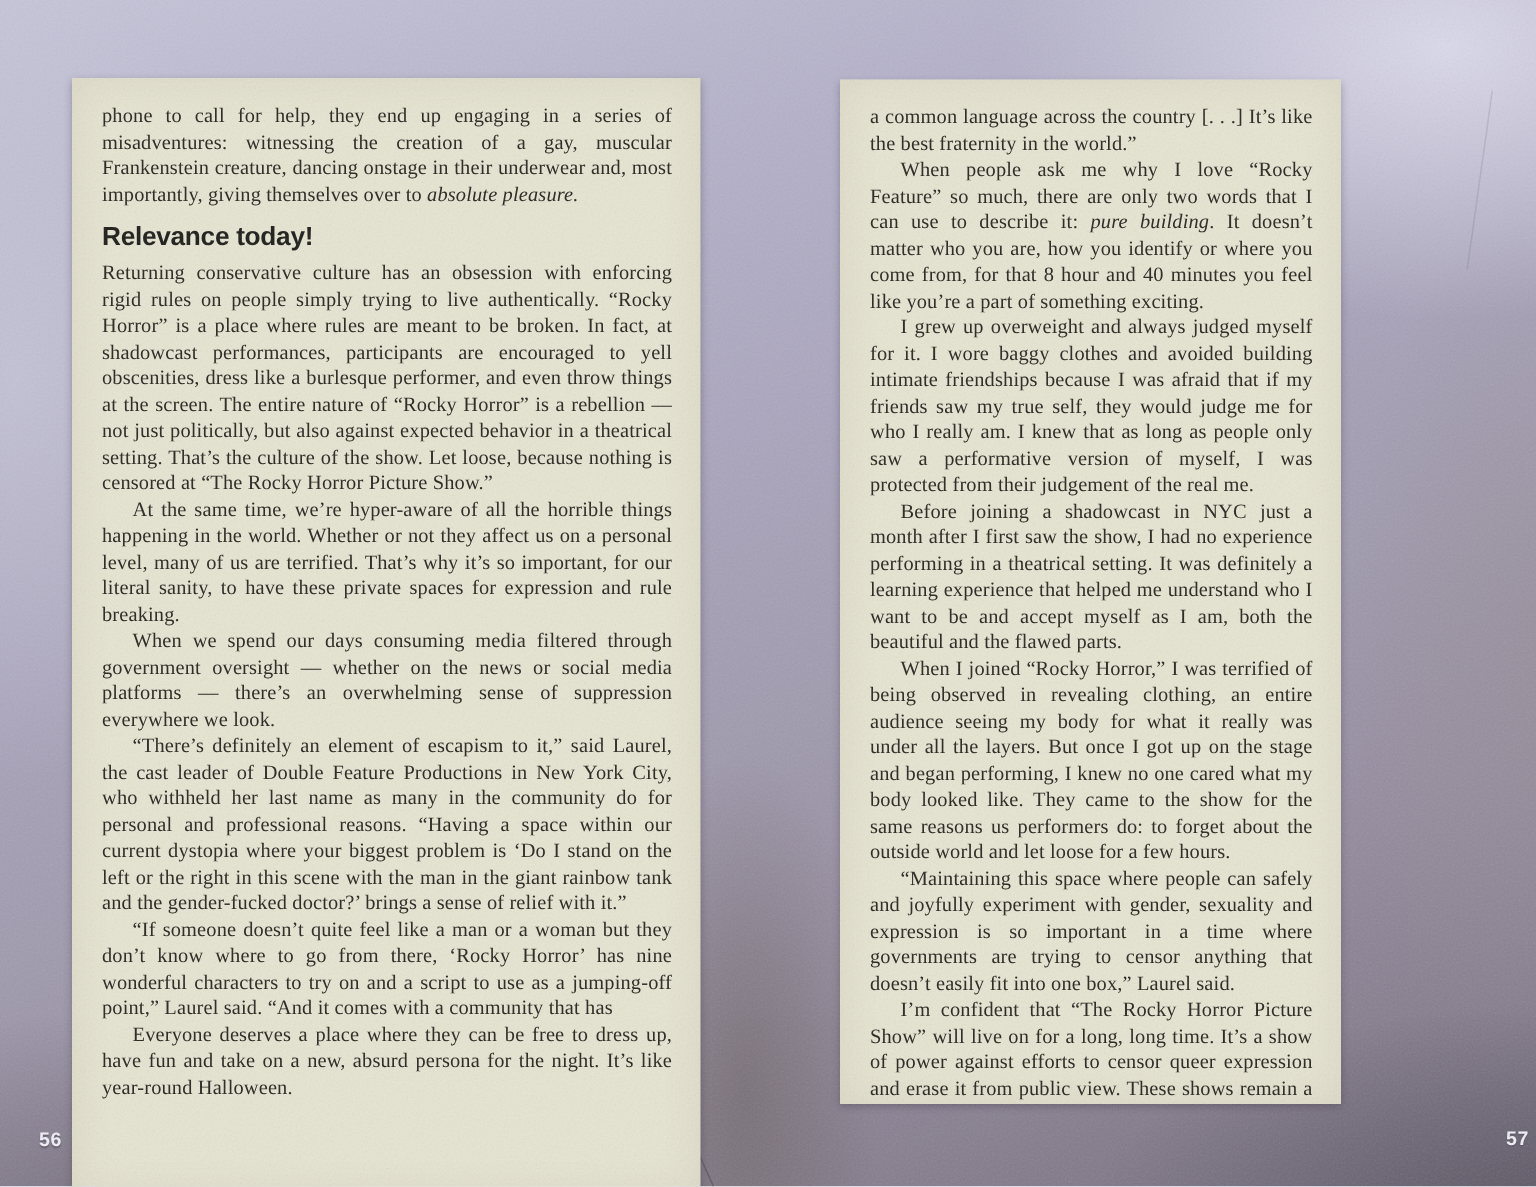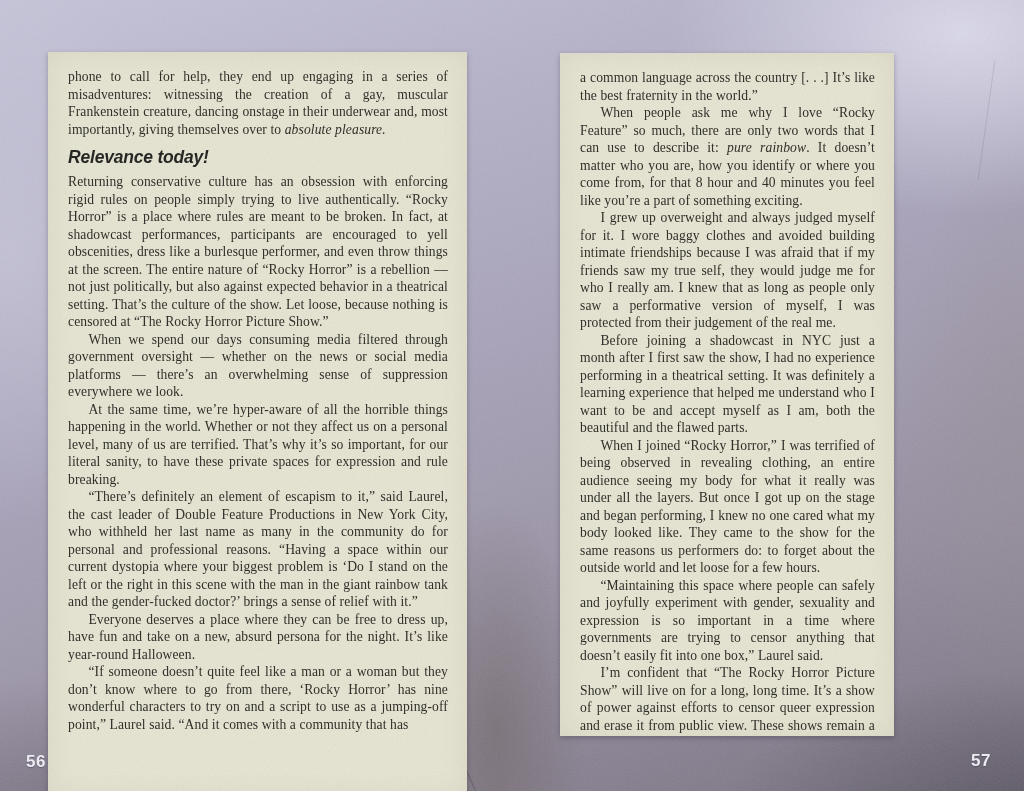--- a/index.html
+++ b/index.html
@@ -38,37 +38,36 @@
     font-size:13.6px;
     line-height:17.5px;
     text-align:justify;
     letter-spacing:.1px;
   }
   .para.indent{text-indent:1.5em;}
   .para em{font-style:italic;}
   .heading{
     margin:9px 0 5px 0;
     font-family:"Liberation Sans", sans-serif;
-    font-style:italic;
     font-weight:bold;
     font-size:17.5px;
     letter-spacing:-.2px;
     color:#1b1b18;
   }
   .page-number{
     position:absolute;
     font-family:"Liberation Sans", sans-serif;
     font-weight:bold;
-    font-size:17px;
+    font-size:13px;
     color:#f0eff6;
     text-shadow:0 1px 1px rgba(50,45,60,.45);
     letter-spacing:.5px;
   }
   .page-number-left{left:26px;top:752px;}
-  .page-number-right{left:971px;top:751px;}
+  .page-number-right{left:1004px;top:751px;}
   .end-mark{
     display:inline-block;
     width:16px;height:12px;
     background:#f9f9f6;
     box-shadow:inset 0 0 0 1px #c9c8c0;
     vertical-align:-2px;
     margin-left:4px;
     position:relative;
   }
   .end-mark::before{
@@ -91,32 +90,32 @@
   <div class="bg-layer bg-spot-rightmid"></div>
   <div class="crack crack-1"></div>
   <div class="crack crack-2"></div>
   <div class="crack crack-3"></div>
 
   <div class="page page-left">
     <div class="page-inner">
         <p class="para"><span>phone to call for help, they end up engaging in a series of misadventures: witnessing the creation of a gay, muscular Frankenstein creature, dancing onstage in their underwear and, most importantly, giving themselves over to </span><em>absolute pleasure.</em></p>
         <h2 class="heading">Relevance today!</h2>
         <p class="para"><span>Returning conservative culture has an obsession with enforcing rigid rules on people simply trying to live authentically. “Rocky Horror” is a place where rules are meant to be broken. In fact, at shadowcast performances, participants are encouraged to yell obscenities, dress like a burlesque performer, and even throw things at the screen. The entire nature of “Rocky Horror” is a rebellion — not just politically, but also against expected behavior in a theatrical setting. That’s the culture of the show. Let loose, because nothing is censored at “The Rocky Horror Picture Show.”</span></p>
+        <p class="para indent"><span>At the same time, we’re hyper-aware of all the horrible things happening in the world. Whether or not they affect us on a personal level, many of us are terrified. That’s why it’s so important, for our literal sanity, to have these private spaces for expression and rule breaking.</span></p>
         <p class="para indent"><span>When we spend our days consuming media filtered through government oversight — whether on the news or social media platforms — there’s an overwhelming sense of suppression everywhere we look.</span></p>
-        <p class="para indent"><span>At the same time, we’re hyper-aware of all the horrible things happening in the world. Whether or not they affect us on a personal level, many of us are terrified. That’s why it’s so important, for our literal sanity, to have these private spaces for expression and rule breaking.</span></p>
         <p class="para indent"><span>“There’s definitely an element of escapism to it,” said Laurel, the cast leader of Double Feature Productions in New York City, who withheld her last name as many in the community do for personal and professional reasons. “Having a space within our current dystopia where your biggest problem is ‘Do I stand on the left or the right in this scene with the man in the giant rainbow tank and the gender-fucked doctor?’ brings a sense of relief with it.”</span></p>
+        <p class="para indent"><span>“If someone doesn’t quite feel like a man or a woman but they don’t know where to go from there, ‘Rocky Horror’ has nine wonderful characters to try on and a script to use as a jumping-off point,” Laurel said. “And it comes with a community that has</span></p>
         <p class="para indent"><span>Everyone deserves a place where they can be free to dress up, have fun and take on a new, absurd persona for the night. It’s like year-round Halloween.</span></p>
-        <p class="para indent"><span>“If someone doesn’t quite feel like a man or a woman but they don’t know where to go from there, ‘Rocky Horror’ has nine wonderful characters to try on and a script to use as a jumping-off point,” Laurel said. “And it comes with a community that has</span></p>
       </div>
   </div>
 
   <div class="page page-right">
     <div class="page-inner">
         <p class="para"><span>a common language across the country [. . .] It’s like the best fraternity in the world.”</span></p>
-        <p class="para indent"><span>When people ask me why I love “Rocky Feature” so much, there are only two words that I can use to describe it: </span><em>pure rainbow</em><span>. It doesn’t matter who you are, how you identify or where you come from, for that 8 hour and 40 minutes you feel like you’re a part of something exciting.</span></p>
+        <p class="para indent"><span>When people ask me why I love “Rocky Feature” so much, there are only two words that I can use to describe it: </span><em>pure building</em><span>. It doesn’t matter who you are, how you identify or where you come from, for that 8 hour and 40 minutes you feel like you’re a part of something exciting.</span></p>
         <p class="para indent"><span>I grew up overweight and always judged myself for it. I wore baggy clothes and avoided building intimate friendships because I was afraid that if my friends saw my true self, they would judge me for who I really am. I knew that as long as people only saw a performative version of myself, I was protected from their judgement of the real me.</span></p>
         <p class="para indent"><span>Before joining a shadowcast in NYC just a month after I first saw the show, I had no experience performing in a theatrical setting. It was definitely a learning experience that helped me understand who I want to be and accept myself as I am, both the beautiful and the flawed parts.</span></p>
         <p class="para indent"><span>When I joined “Rocky Horror,” I was terrified of being observed in revealing clothing, an entire audience seeing my body for what it really was under all the layers. But once I got up on the stage and began performing, I knew no one cared what my body looked like. They came to the show for the same reasons us performers do: to forget about the outside world and let loose for a few hours.</span></p>
         <p class="para indent"><span>“Maintaining this space where people can safely and joyfully experiment with gender, sexuality and expression is so important in a time where governments are trying to censor anything that doesn’t easily fit into one box,” Laurel said.</span></p>
         <p class="para indent"><span>I’m confident that “The Rocky Horror Picture Show” will live on for a long, long time. It’s a show of power against efforts to censor queer expression and erase it from public view. These shows remain a safe space, and that can never be taken from us.</span><span class="end-mark"></span></p>
       </div>
   </div>
 
   <div class="page-number page-number-left">56</div>
   <div class="page-number page-number-right">57</div>

